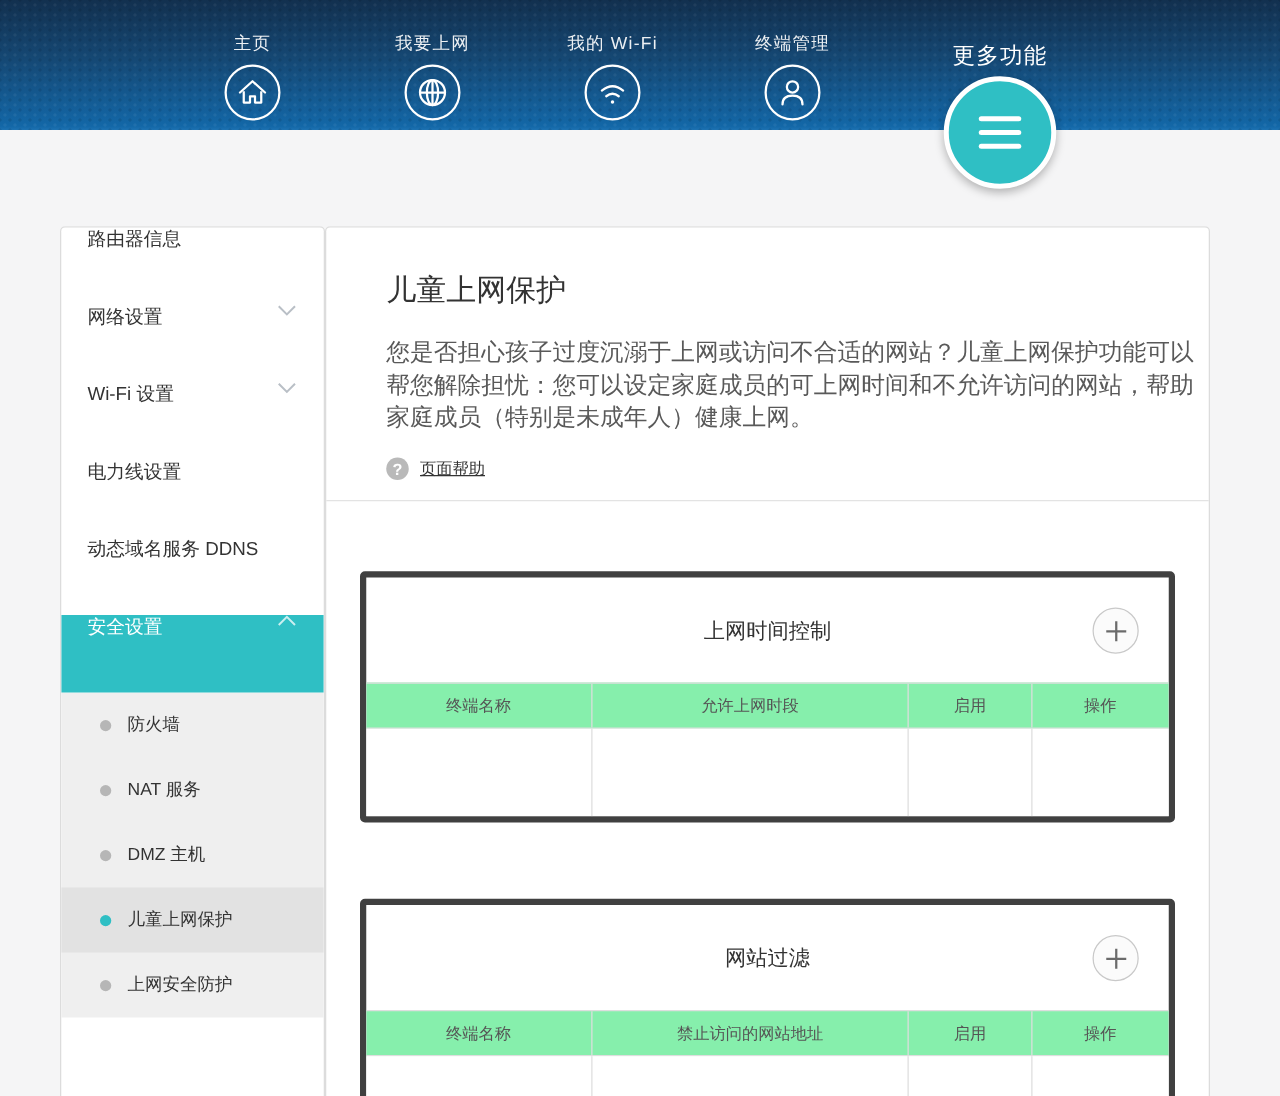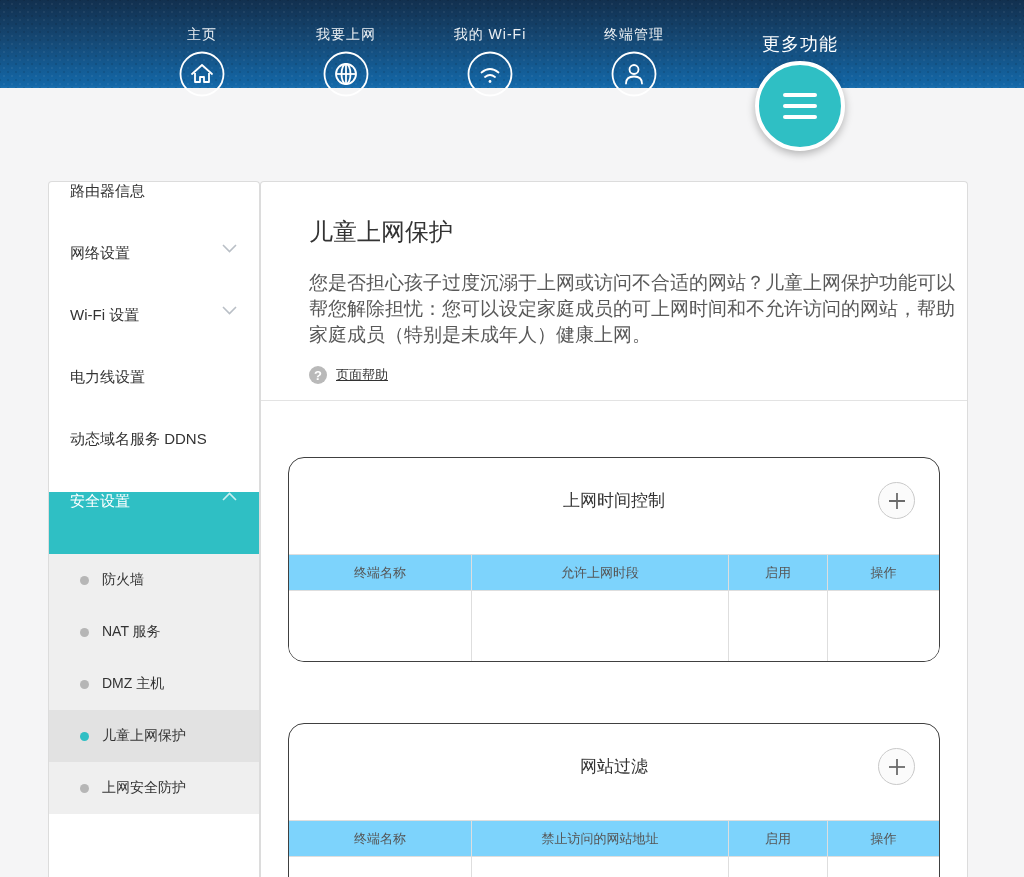--- a/index.html
+++ b/index.html
@@ -6,21 +6,21 @@
   html, body { width: 1024px; height: 877px; overflow: hidden; }
   body {
     font-family: "Liberation Sans", "DejaVu Sans", sans-serif;
     background: #f5f5f6;
     color: #333;
     position: relative;
   }
 
   
   .header {
-    position: absolute; left: 0; top: 0; width: 1024px; height: 88px;
+    position: absolute; left: 0; top: 0; width: 1024px; height: 104px;
     background-image:
       radial-gradient(rgba(255,255,255,0.055) 1px, transparent 1.6px),
       radial-gradient(rgba(0,0,0,0.10) 1px, transparent 1.6px),
       linear-gradient(180deg, #12304f 0%, #154874 45%, #1367a7 97%, #1d72b2 100%);
     background-size: 8px 8px, 8px 8px, 100% 100%;
     background-position: 0 0, 4px 4px, 0 0;
     z-index: 5;
   }
   .nav-row { position: absolute; left: 130px; top: 0; display: flex; }
   .nav-item { width: 144px; height: 100px; display: flex; flex-direction: column; align-items: center; cursor: pointer; }
@@ -77,34 +77,34 @@
   .page-desc { margin-top: 22px; font-size: 19px; color: #595959; line-height: 26px; width: 652px; }
   .help-row { margin-top: 18px; display: flex; align-items: center; }
   .help-icon {
     width: 18px; height: 18px; border-radius: 50%; background: #b9b9b9;
     color: #ffffff; font-size: 13px; font-weight: bold;
     display: flex; align-items: center; justify-content: center; flex: 0 0 auto;
   }
   .help-link { margin-left: 9px; font-size: 13px; color: #333; text-decoration: underline; cursor: pointer; }
 
   .panels { padding: 0 27px; }
-  .panel { margin-top: 56px; border: 1px solid #404040; border-radius: 16px; overflow: hidden; background: #fff; }
+  .panel { margin-top: 56px; border: 5px solid #404040; border-radius: 4px; overflow: hidden; background: #fff; }
   .panel + .panel { margin-top: 61px; }
   .panel-titlebar { position: relative; height: 84px; display: flex; align-items: center; justify-content: center; }
   .panel-title { font-size: 17px; color: #333; }
   .add-button {
     position: absolute; right: 24px; top: 24px;
     width: 37px; height: 37px; border-radius: 50%;
     background: #fbfbfb; border: 1px solid #c9c9c9;
     color: #666; display: flex; align-items: center; justify-content: center;
     cursor: pointer;
   }
   .add-button svg { display: block; }
   .grid-row { display: grid; grid-template-columns: 28% 39.5% 15.3% 17.2%; }
-  .thead { background: #7dd3fc; border-top: 1px solid #dedede; border-bottom: 1px solid #dedede; margin-top: 12px; }
+  .thead { background: #86efac; border-top: 1px solid #dedede; border-bottom: 1px solid #dedede; }
   .th {
     height: 35px; display: flex; align-items: center; justify-content: center;
     font-size: 13px; color: #555;
   }
   .th + .th, .td + .td { border-left: 1px solid #dedede; }
   .td { height: 70px; background: #ffffff; }
 </style>
 </head>
 <body>
 

